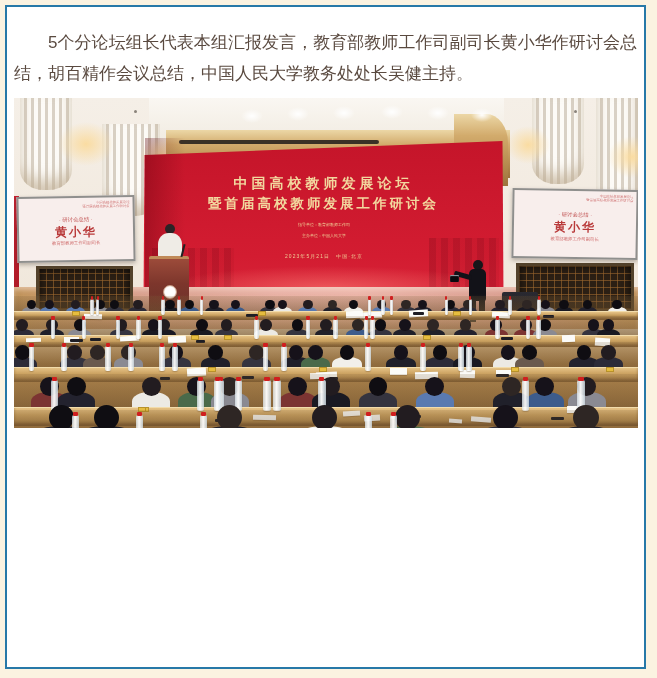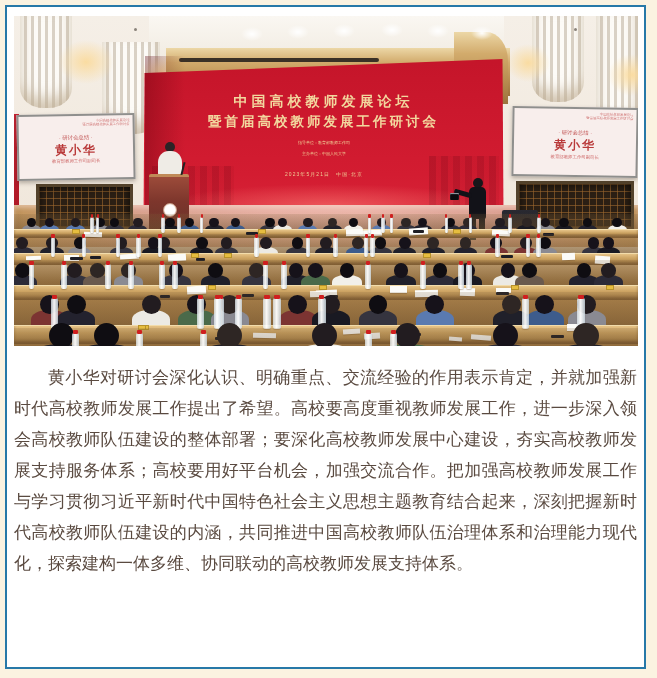--- a/index.html
+++ b/index.html
@@ -66,20 +66,21 @@
   .paper{position:absolute;background:#fbfbf8;box-shadow:0 1px 1px rgba(100,70,40,.35);}
   .plate{position:absolute;background:#e6bd3f;border:1px solid #b8922a;box-sizing:border-box;}
   .gadget{position:absolute;background:#1d1d24;border-radius:1px;}
 </style>
 </head>
 <body>
 
 <div class="page">
   <div class="frame">
 
+    <p class="para p1">5个分论坛组长代表本组汇报发言，教育部教师工作司副司长黄小华作研讨会总结，胡百精作会议总结，中国人民大学教务处处长吴健主持。</p>
 
     <div class="photo">
 
       <div class="ab" style="left:0;top:0;width:624px;height:55px;background:linear-gradient(180deg,#faf7f2 0%,#f1ebe1 80%,#e9e1d4 100%);"></div>
 
       <div class="ab" style="left:0;top:0;width:135px;height:205px;background:linear-gradient(180deg,#f5efe7,#f0e7db);"></div>
       <div class="ab" style="left:490px;top:0;width:134px;height:215px;background:linear-gradient(180deg,#f5efe7,#f0e7db);"></div>
 
       <div class="ab ribs" style="left:6px;top:0;width:52px;height:92px;"></div>
       <div class="ab ribs" style="left:88px;top:26px;width:58px;height:92px;"></div>
@@ -719,16 +720,15 @@
             <div class="bottle" style="left: 58.7948px; bottom: 13px; width: 6.72px; height: 28px;">
               <div class="cap"></div>
             </div>
             <div class="bottle" style="left: 376.791px; bottom: 13px; width: 6.72px; height: 28px;">
               <div class="cap"></div>
             </div>
           </div>
         </div>
     </div>
 
-    <p class="para p2">黄小华对研讨会深化认识、明确重点、交流经验的作用表示肯定，并就加强新时代高校教师发展工作提出了希望。高校要高度重视教师发展工作，进一步深入领会高校教师队伍建设的整体部署；要深化高校教师发展中心建设，夯实高校教师发展支持服务体系；高校要用好平台机会，加强交流合作。把加强高校教师发展工作与学习贯彻习近平新时代中国特色社会主义思想主题教育结合起来，深刻把握新时代高校教师队伍建设的内涵，共同推进中国高校教师队伍治理体系和治理能力现代化，探索建构一体多维、协同联动的高校教师发展支持体系。</p>
 
   </div>
 </div>
 
 </body></html>

